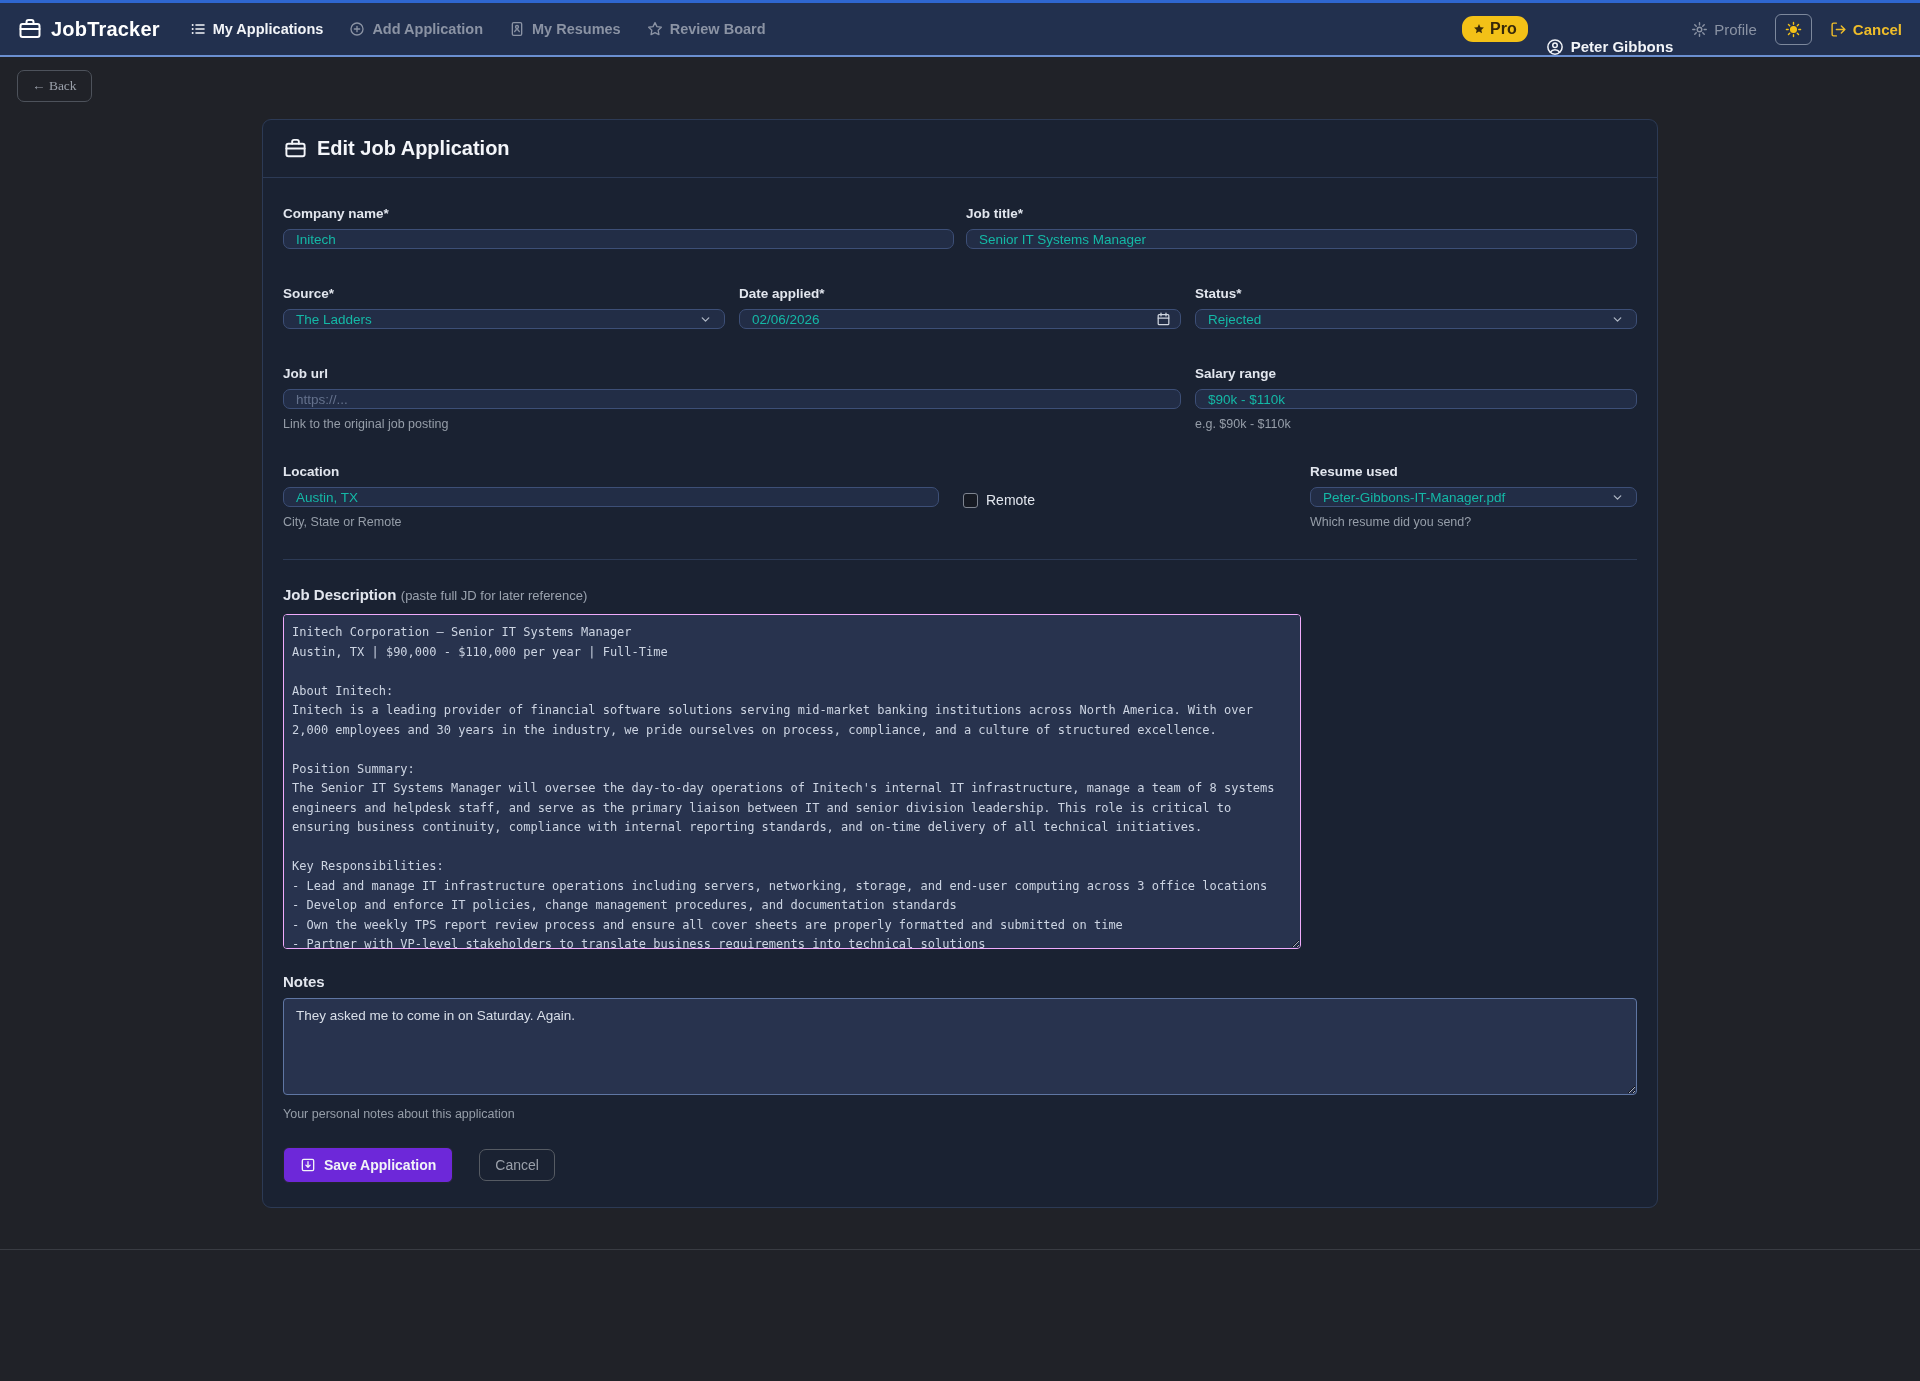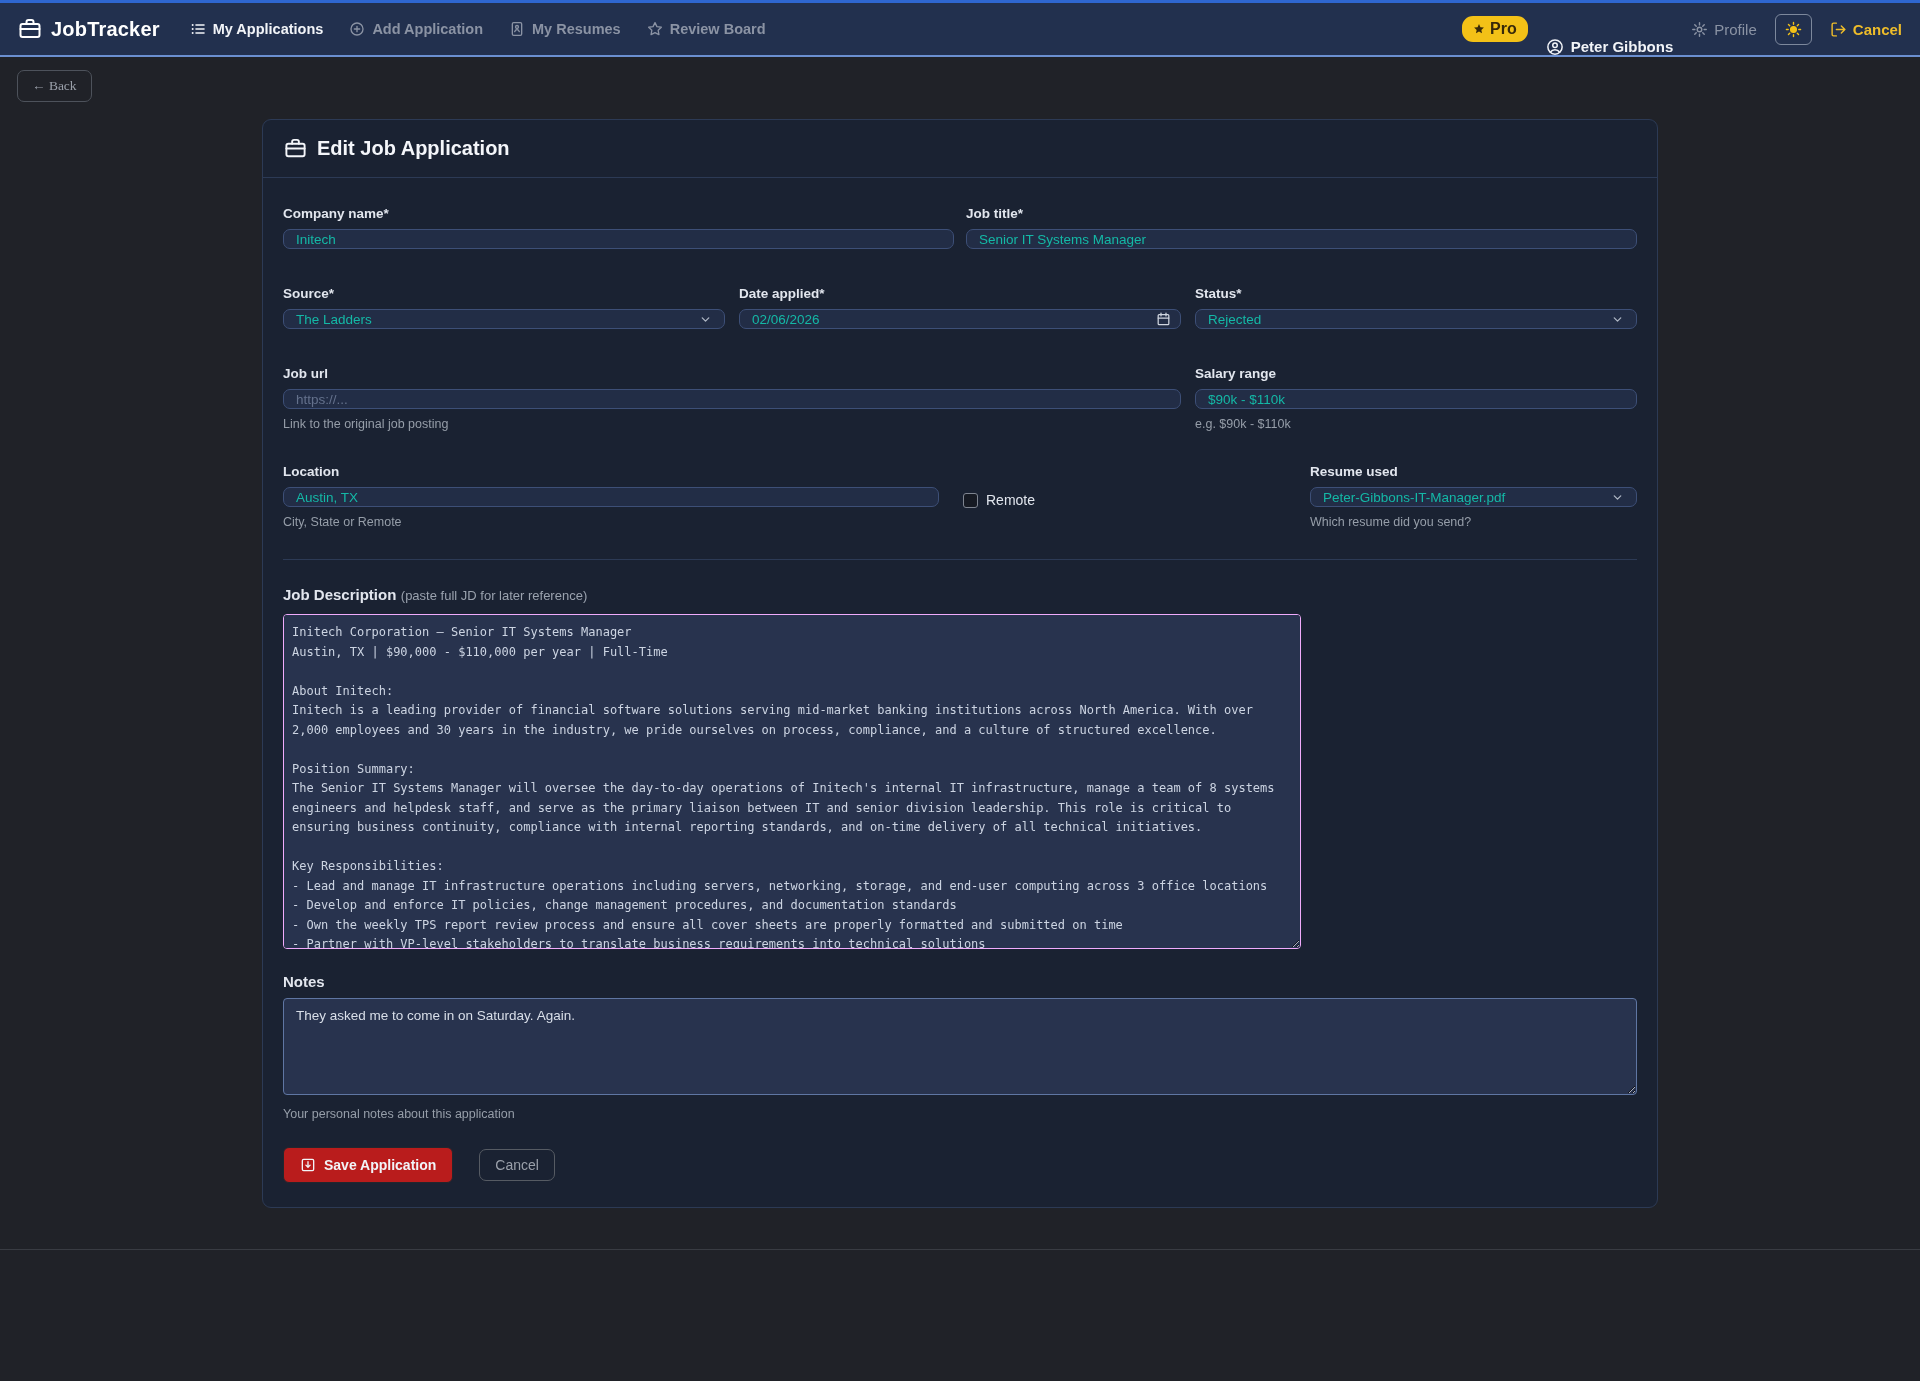--- a/index.html
+++ b/index.html
@@ -116,21 +116,21 @@
   .notes-textarea {
     width:100%; height:97px;
     background:#28334e; border:1px solid #5f76a3; border-radius:4px;
     color:#d9dfe9; font-family:"Liberation Sans", sans-serif;
     font-size:13.5px; padding:9px 12px; resize:both;
   }
 
   .btn-row { display:flex; align-items:center; gap:26px; margin-top:26px; }
   .save-btn {
     display:flex; align-items:center; gap:8px;
-    background:#b91c1c; border:1px solid #23262d; border-radius:6px;
+    background:#6d28d9; border:1px solid #23262d; border-radius:6px;
     color:#f2f4f8; font-size:14px; font-weight:600;
     padding:9px 16px; cursor:pointer; font-family:"Liberation Sans", sans-serif;
   }
   .cancel-btn {
     background:transparent; border:1px solid #565b63; border-radius:7px;
     color:#9aa0aa; font-size:14px; padding:7px 15px; cursor:pointer;
     font-family:"Liberation Sans", sans-serif;
   }
 
   

